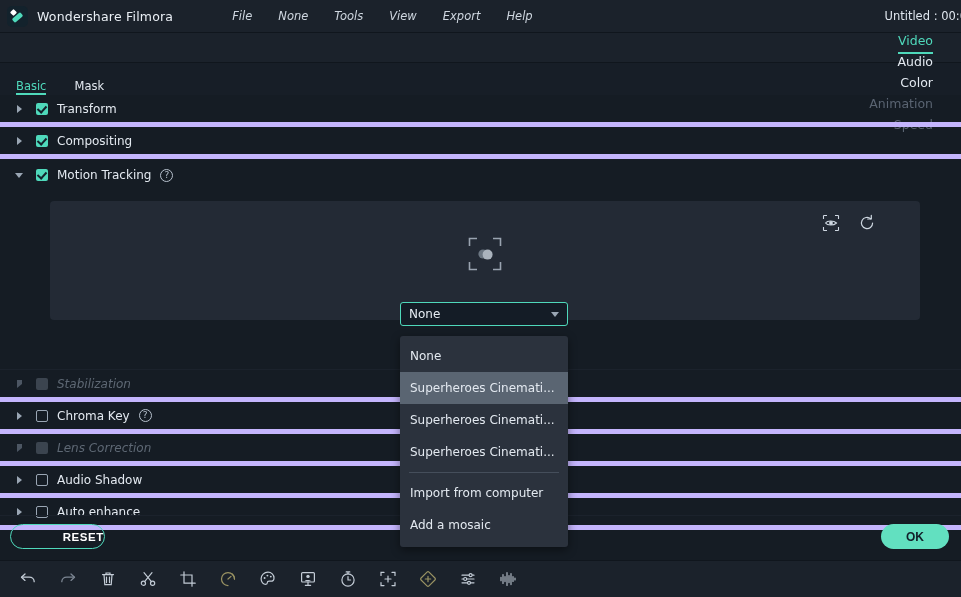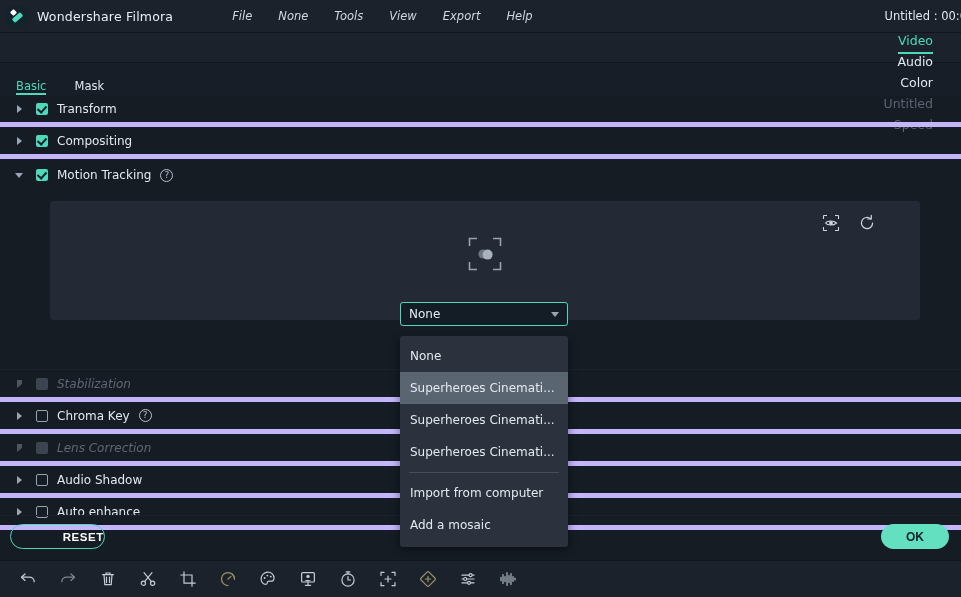--- a/index.html
+++ b/index.html
@@ -205,21 +205,21 @@
       <div class="menu-item">Export</div>
       <div class="menu-item">Help</div>
     </div>
     <div class="proj-title">Untitled : 00:0</div>
   </div>
 
   <div class="tabbar">
     <div class="tab active">Video</div>
     <div class="tab">Audio</div>
     <div class="tab">Color</div>
-    <div class="tab disabled">Untitled</div>
+    <div class="tab disabled">Animation</div>
     <div class="tab disabled">Speed</div>
   </div>
 
   <div class="subtabbar">
     <div class="subtab active">Basic</div>
     <div class="subtab">Mask</div>
   </div>
 
   <div class="props">
 

